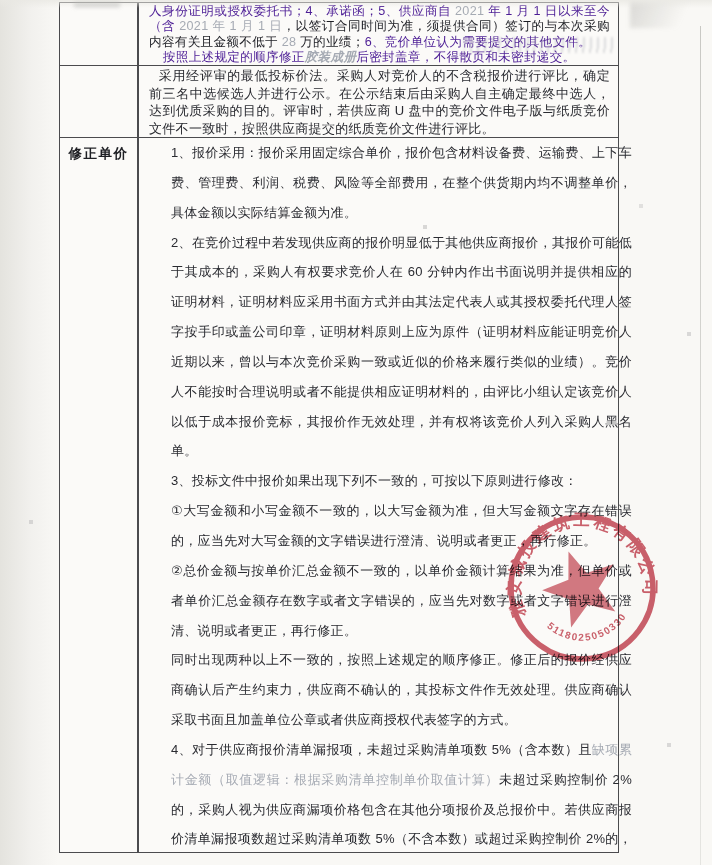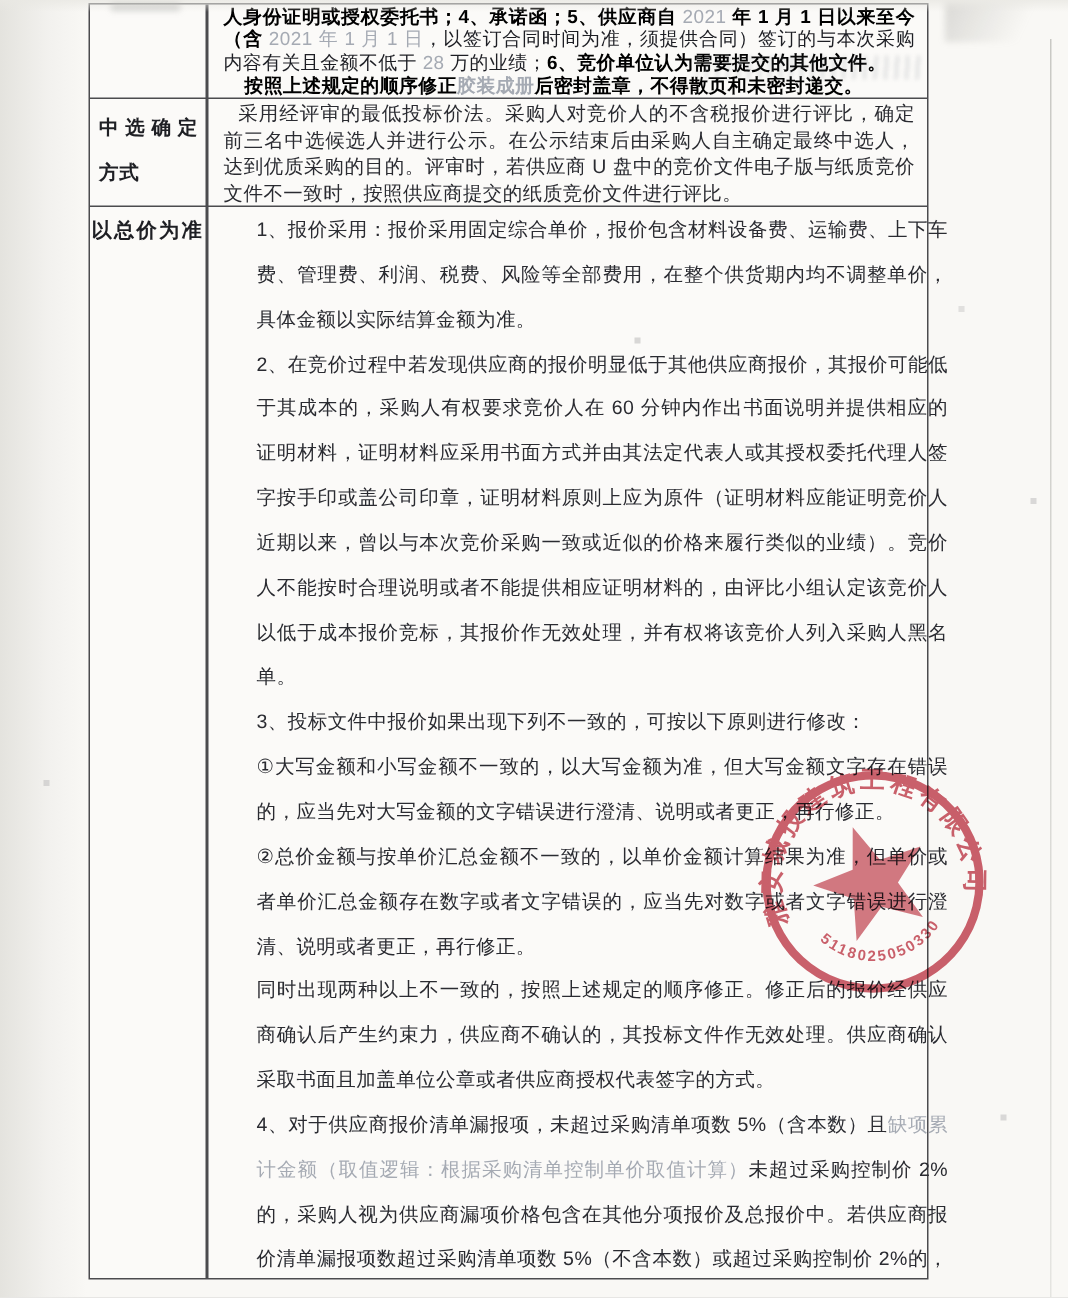--- a/index.html
+++ b/index.html
@@ -31,23 +31,23 @@
   .content-cell{position:absolute;left:79px;width:479px;box-sizing:border-box;
     padding:0 8px 0 10px;text-align:justify;letter-spacing:.3px;}
   .content-attachments{top:1px;height:60px;font-size:12.6px;line-height:15.3px;color:#1d1e24;}
   .content-method{top:63px;height:70px;font-size:13px;line-height:17.7px;padding-top:1px;}
   .content-quote{top:135px;height:717px;font-size:13px;line-height:29.85px;overflow:hidden;margin-left:22px;}
 
   .para{margin:0;}
   .ind1{text-indent:.75em;}
   .ind2{text-indent:1.1em;}
   .seg-normal{font-weight:400;}
-  .seg-bold{font-weight:700;color:#000000;}
+  .seg-bold{font-weight:400;color:#4c1d95;}
   .seg-faded{color:var(--faded,#a5aab3);}
-  .seg-fadedbold{color:var(--faded,#a5aab3);font-weight:700;}
+  .seg-fadedbold{color:var(--faded,#a5aab3);font-weight:700;font-style:italic;}
 
   
   .smudge{position:absolute;left:404px;top:34px;width:150px;height:16px;
     background:repeating-linear-gradient(94deg,rgba(125,130,140,.38) 0 2px,rgba(0,0,0,0) 2px 7px);
     filter:blur(1.3px);opacity:.65;}
 
   
   .edge-line{position:absolute;left:700px;top:26px;bottom:0;width:1.4px;
     background:linear-gradient(#b9b9b4,#dededa);opacity:.75;}
   .corner-smear{position:absolute;left:630px;top:0;width:82px;height:28px;
@@ -74,26 +74,25 @@
     <div class="hdiv r1"></div>
     <div class="hdiv r2"></div>
 
     <div class="content-cell content-attachments">
         <div class="para"><span class="seg-bold">人身份证明或授权委托书；4、承诺函；5、供应商自 </span><span class="seg-faded">2021 </span><span class="seg-bold">年 1 月 1 日以来至今（含 </span><span class="seg-faded">2021 年 1 月 1 日</span><span class="seg-normal">，以签订合同时间为准，须提供合同）签订的与本次采购内容有关且金额不低于 </span><span class="seg-faded">28 </span><span class="seg-normal">万的业绩；</span><span class="seg-bold">6、竞价单位认为需要提交的其他文件。</span></div>
         <div class="para ind2"><span class="seg-bold">按照上述规定的顺序修正</span><span class="seg-fadedbold">胶装成册</span><span class="seg-bold">后密封盖章，不得散页和未密封递交。</span></div>
       </div>
 
     <div class="smudge"></div>
 
-    <div class="label-cell label-method">中选确定方式</div>
     <div class="content-cell content-method">
         <div class="para ind1"><span class="seg-normal">采用经评审的最低投标价法。采购人对竞价人的不含税报价进行评比，确定前三名中选候选人并进行公示。在公示结束后由采购人自主确定最终中选人，达到优质采购的目的。评审时，若供应商 U 盘中的竞价文件电子版与纸质竞价文件不一致时，按照供应商提交的纸质竞价文件进行评比。</span></div>
       </div>
 
-    <div class="label-cell label-quote">以总价为准</div>
+    <div class="label-cell label-quote">修正单价</div>
     <div class="content-cell content-quote">
         <div class="para"><span class="seg-normal">1、报价采用：报价采用固定综合单价，报价包含材料设备费、运输费、上下车费、管理费、利润、税费、风险等全部费用，在整个供货期内均不调整单价，具体金额以实际结算金额为准。</span></div>
         <div class="para"><span class="seg-normal">2、在竞价过程中若发现供应商的报价明显低于其他供应商报价，其报价可能低于其成本的，采购人有权要求竞价人在 60 分钟内作出书面说明并提供相应的证明材料，证明材料应采用书面方式并由其法定代表人或其授权委托代理人签字按手印或盖公司印章，证明材料原则上应为原件（证明材料应能证明竞价人近期以来，曾以与本次竞价采购一致或近似的价格来履行类似的业绩）。竞价人不能按时合理说明或者不能提供相应证明材料的，由评比小组认定该竞价人以低于成本报价竞标，其报价作无效处理，并有权将该竞价人列入采购人黑名单。</span></div>
         <div class="para"><span class="seg-normal">3、投标文件中报价如果出现下列不一致的，可按以下原则进行修改：</span></div>
         <div class="para"><span class="seg-normal">①大写金额和小写金额不一致的，以大写金额为准，但大写金额文字存在错误的，应当先对大写金额的文字错误进行澄清、说明或者更正，再行修正。</span></div>
         <div class="para"><span class="seg-normal">②总价金额与按单价汇总金额不一致的，以单价金额计算结果为准，但单价或者单价汇总金额存在数字或者文字错误的，应当先对数字或者文字错误进行澄清、说明或者更正，再行修正。</span></div>
         <div class="para"><span class="seg-normal">同时出现两种以上不一致的，按照上述规定的顺序修正。修正后的报价经供应商确认后产生约束力，供应商不确认的，其投标文件作无效处理。供应商确认采取书面且加盖单位公章或者供应商授权代表签字的方式。</span></div>
         <div class="para"><span class="seg-normal">4、对于供应商报价清单漏报项，未超过采购清单项数 5%（含本数）且</span><span class="seg-faded">缺项累计金额（取值逻辑：根据采购清单控制单价取值计算）</span><span class="seg-normal">未超过采购控制价 2%的，采购人视为供应商漏项价格包含在其他分项报价及总报价中。若供应商报价清单漏报项数超过采购清单项数 5%（不含本数）或超过采购控制价 2%的，其竞价文件无效。</span></div>
       </div>
   </div>

